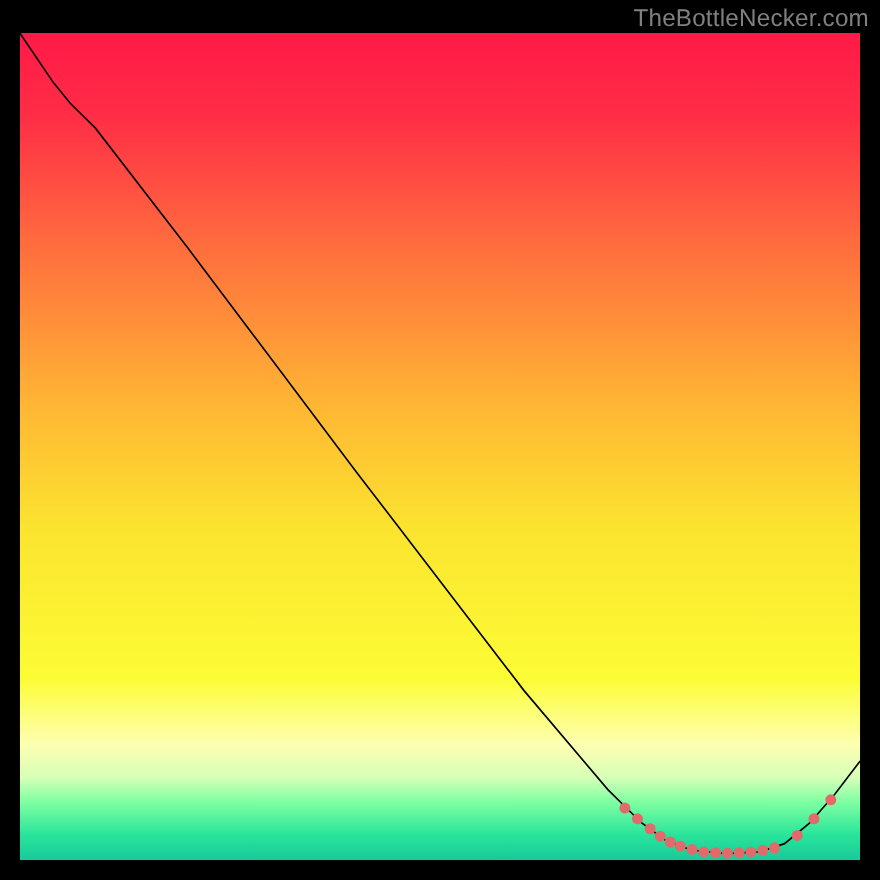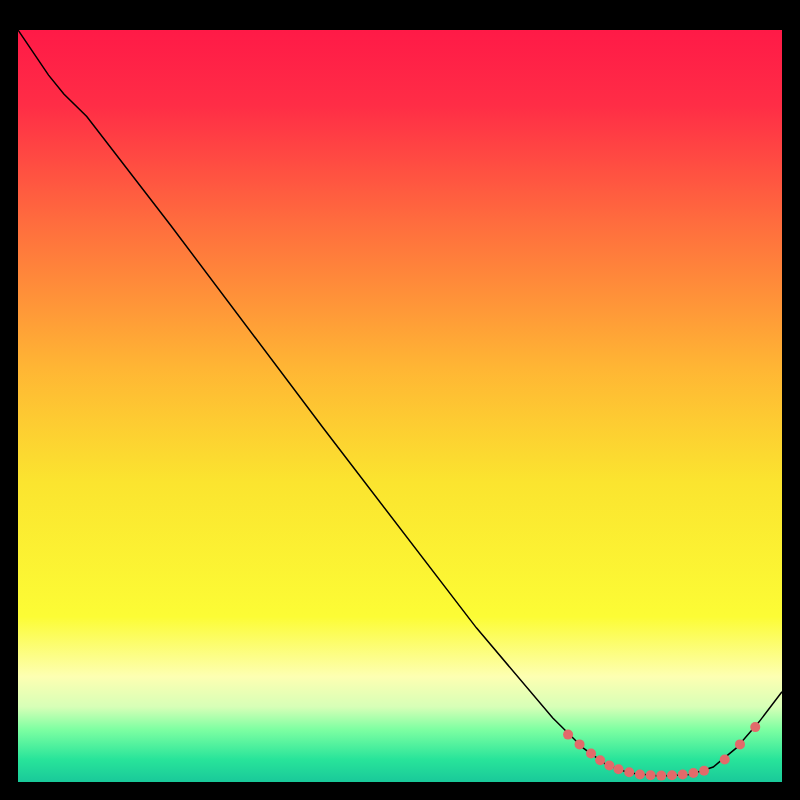--- a/index.html
+++ b/index.html
@@ -35,20 +35,21 @@
     height: 752px;
   }
   svg {
     display: block;
   }
 </style>
 </head>
 <body>
 
 <div class="frame">
+  <div class="attribution">TheBottleNecker.com</div>
 
   <div class="plot-wrap">
     <svg id="chart-svg" width="764" height="752" viewBox="0 0 764 752">
       <defs>
         <linearGradient id="bg-grad" x1="0" y1="0" x2="0" y2="1">
             <stop offset="0.0%" stop-color="#ff1a47"></stop>
             <stop offset="10.0%" stop-color="#ff2d46"></stop>
             <stop offset="25.0%" stop-color="#ff6a3e"></stop>
             <stop offset="45.0%" stop-color="#ffb634"></stop>
             <stop offset="60.0%" stop-color="#fbe42f"></stop>

